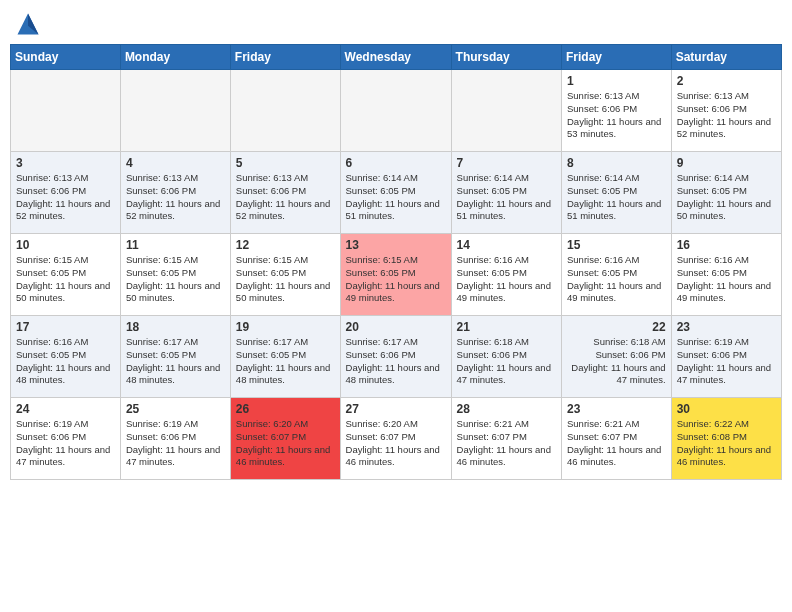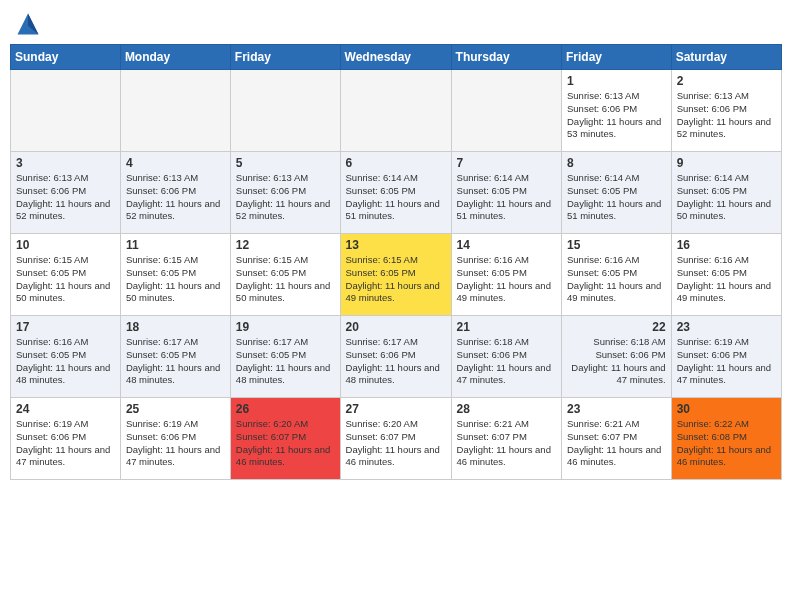--- a/index.html
+++ b/index.html
@@ -197,21 +197,21 @@
           <div class="day-info" style="white-space: pre-line;">Sunrise: 6:15 AM
 Sunset: 6:05 PM
 Daylight: 11 hours and 50 minutes.</div>
         </td>
         <td style="background: rgb(255, 255, 255);">
           <div class="day-number">12</div>
           <div class="day-info" style="white-space: pre-line;">Sunrise: 6:15 AM
 Sunset: 6:05 PM
 Daylight: 11 hours and 50 minutes.</div>
         </td>
-        <td style="background: #fde047; margin-top: 36px;">
+        <td style="background: #fca5a5; margin-top: 36px;">
           <div class="day-number">13</div>
           <div class="day-info" style="white-space: pre-line;">Sunrise: 6:15 AM
 Sunset: 6:05 PM
 Daylight: 11 hours and 49 minutes.</div>
         </td>
         <td style="background: rgb(255, 255, 255);">
           <div class="day-number">14</div>
           <div class="day-info" style="white-space: pre-line;">Sunrise: 6:16 AM
 Sunset: 6:05 PM
 Daylight: 11 hours and 49 minutes.</div>
@@ -303,21 +303,21 @@
           <div class="day-info" style="white-space: pre-line;">Sunrise: 6:21 AM
 Sunset: 6:07 PM
 Daylight: 11 hours and 46 minutes.</div>
         </td>
         <td style="background: rgb(255, 255, 255);">
           <div class="day-number">23</div>
           <div class="day-info" style="white-space: pre-line;">Sunrise: 6:21 AM
 Sunset: 6:07 PM
 Daylight: 11 hours and 46 minutes.</div>
         </td>
-        <td style="background: #f97316;">
+        <td style="background: #fde047;">
           <div class="day-number">30</div>
           <div class="day-info" style="white-space: pre-line;">Sunrise: 6:22 AM
 Sunset: 6:08 PM
 Daylight: 11 hours and 46 minutes.</div>
         </td>
       </tr>
     </tbody>
 </table>
 
 </body></html>

